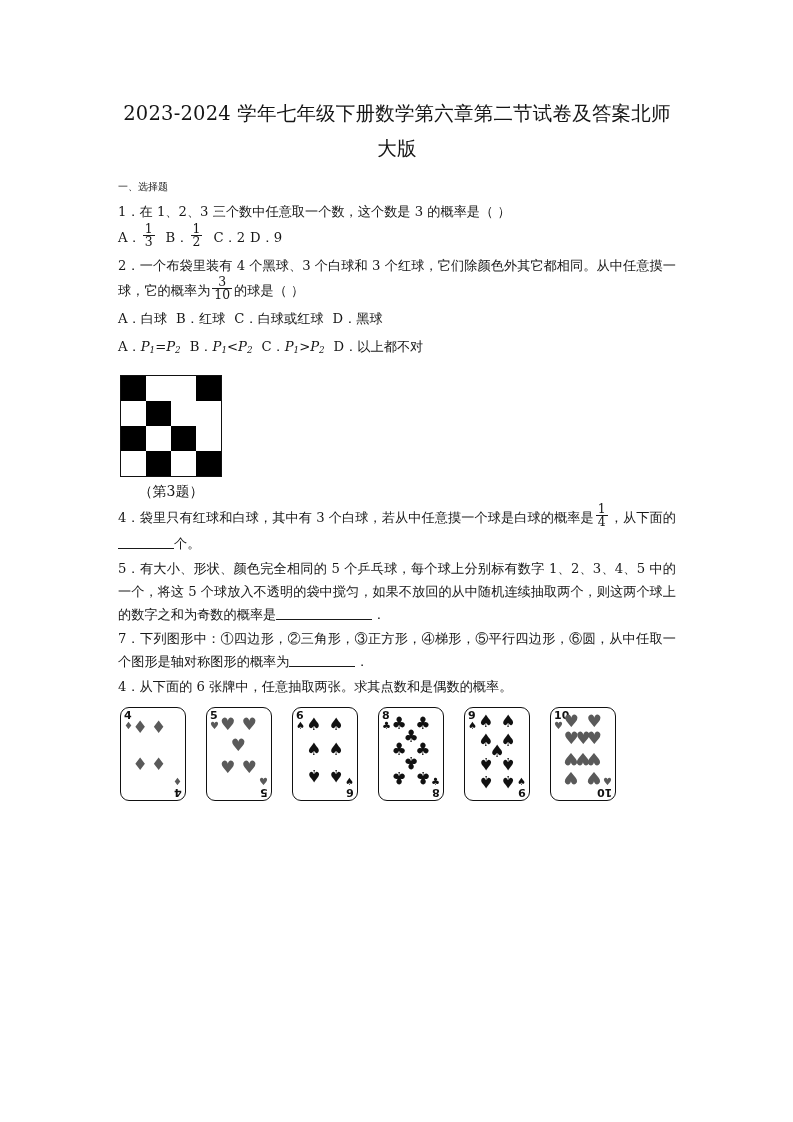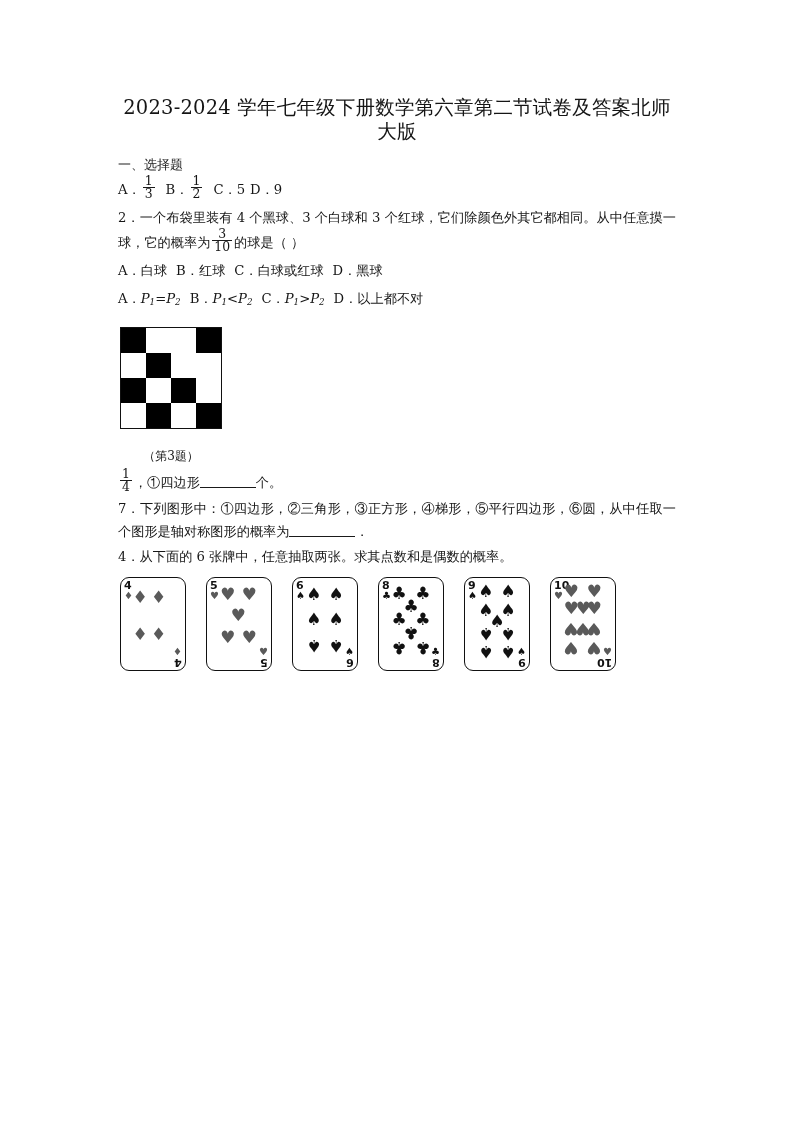--- a/index.html
+++ b/index.html
@@ -25,31 +25,31 @@
   .content {
     position: absolute;
     left: 118px;
     top: 96px;
     width: 558px;
   }
 
   
   .doc-title {
     font-size: 19.5px;
-    line-height: 24px;
+    line-height: 35px;
     text-align: center;
     letter-spacing: 0.2px;
     margin: 0 0 10px 0;
     font-weight: normal;
     color: #151515;
   }
 
   
   .section-head {
-    font-size: 13px;
+    font-size: 10px;
     line-height: 22px;
     margin: 2px 0 1px 0;
     color: #1c1c1c;
   }
 
   
   .q {
     font-size: 13.2px;
     line-height: 25px;
     margin: 0 0 1px 0;
@@ -108,24 +108,24 @@
     grid-template-columns: repeat(4, 1fr);
     grid-template-rows: repeat(4, 1fr);
     background: #fff;
   }
   .board .cell { width: 100%; height: 100%; }
   .board .cell.b { background: #000; }
   .board .cell.w { background: #fff; }
   .fig-cap {
     width: 102px;
     text-align: center;
-    font-size: 12px;
+    font-size: 14px;
     line-height: 20px;
     color: #141414;
-    margin-top: 17px;
+    margin-top: 4px;
   }
 
   
   .cards-row {
     display: flex;
     gap: 20px;
     margin: 8px 0 6px 2px;
   }
   .card {
     position: relative;
@@ -181,22 +181,23 @@
 </head>
 <body>
 
 <div class="page">
   <div class="content">
 
     <h1 class="doc-title">2023-2024 学年七年级下册数学第六章第二节试卷及答案北师大版</h1>
 
     <p class="section-head">一、选择题</p>
 
+    <p class="q">1．在 1、2、3 三个数中任意取一个数，这个数是 3 的概率是（      ）</p>
     <p class="opts">
-      <span>A．</span><span class="frac"><span class="num">1</span><span class="den">3</span></span><span class="opt-gap"></span><span>B．</span><span class="frac"><span class="num">1</span><span class="den">2</span></span><span class="opt-gap"></span><span>C．5</span><span class="opt-gap-sm"></span><span>D．9</span>
+      <span>A．</span><span class="frac"><span class="num">1</span><span class="den">3</span></span><span class="opt-gap"></span><span>B．</span><span class="frac"><span class="num">1</span><span class="den">2</span></span><span class="opt-gap"></span><span>C．2</span><span class="opt-gap-sm"></span><span>D．9</span>
     </p>
 
     <p class="q"><span>2．一个布袋里装有 4 个黑球、3 个白球和 3 个红球，它们除颜色外其它都相同。从中任意摸一球，它的概率为</span><span class="frac"><span class="num">3</span><span class="den">10</span></span><span>的球是（      ）</span></p>
     <p class="opts">
       <span>A．白球</span><span class="opt-gap"></span><span>B．红球</span><span class="opt-gap"></span><span>C．白球或红球</span><span class="opt-gap"></span><span>D．黑球</span>
     </p>
 
     <p class="opts">
       <span><span>A．</span><span class="mv"><span>P</span><sub>1</sub></span><span>=</span><span class="mv"><span>P</span><sub>2</sub></span></span><span class="opt-gap"></span><span><span>B．</span><span class="mv"><span>P</span><sub>1</sub></span><span>&lt;</span><span class="mv"><span>P</span><sub>2</sub></span></span><span class="opt-gap"></span><span><span>C．</span><span class="mv"><span>P</span><sub>1</sub></span><span>&gt;</span><span class="mv"><span>P</span><sub>2</sub></span></span><span class="opt-gap"></span><span>D．以上都不对</span>
     </p>
@@ -217,22 +218,23 @@
           <div class="cell w"></div>
           <div class="cell w"></div>
           <div class="cell b"></div>
           <div class="cell w"></div>
           <div class="cell b"></div>
         </div>
       <div class="fig-cap">（第3题）</div>
     </div>
 
 
-    <p class="q"><span class="frac"><span class="num">1</span><span class="den">4</span></span><span>，①四边形</span><span class="blank-line" style="width:56px;"></span><span>个。</span></p>
-
+    <p class="q"><span>4．袋里只有红球和白球，其中有 3 个白球，若从中任意摸一个球是白球的概率是</span><span class="frac"><span class="num">1</span><span class="den">4</span></span><span>，从下面的</span><span class="blank-line" style="width:56px;"></span><span>个。</span></p>
+
+    <p class="q tight"><span>5．有大小、形状、颜色完全相同的 5 个乒乓球，每个球上分别标有数字 1、2、3、4、5 中的一个，将这 5 个球放入不透明的袋中搅匀，如果不放回的从中随机连续抽取两个，则这两个球上的数字之和为奇数的概率是</span><span class="blank-line" style="width:96px;"></span><span>．</span></p>
 
     <p class="q tight"><span>7．下列图形中：①四边形，②三角形，③正方形，④梯形，⑤平行四边形，⑥圆，从中任取一个图形是轴对称图形的概率为</span><span class="blank-line" style="width:66px;"></span><span>．</span></p>
 
 
     <p class="q">4．从下面的 6 张牌中，任意抽取两张。求其点数和是偶数的概率。</p>
     <div class="cards-row" id="cards-row">
         <div class="card suit-gray">
           <span class="corner tl">4</span>
           <span class="csuit tl">♦</span>
           <span class="corner br">4</span>

